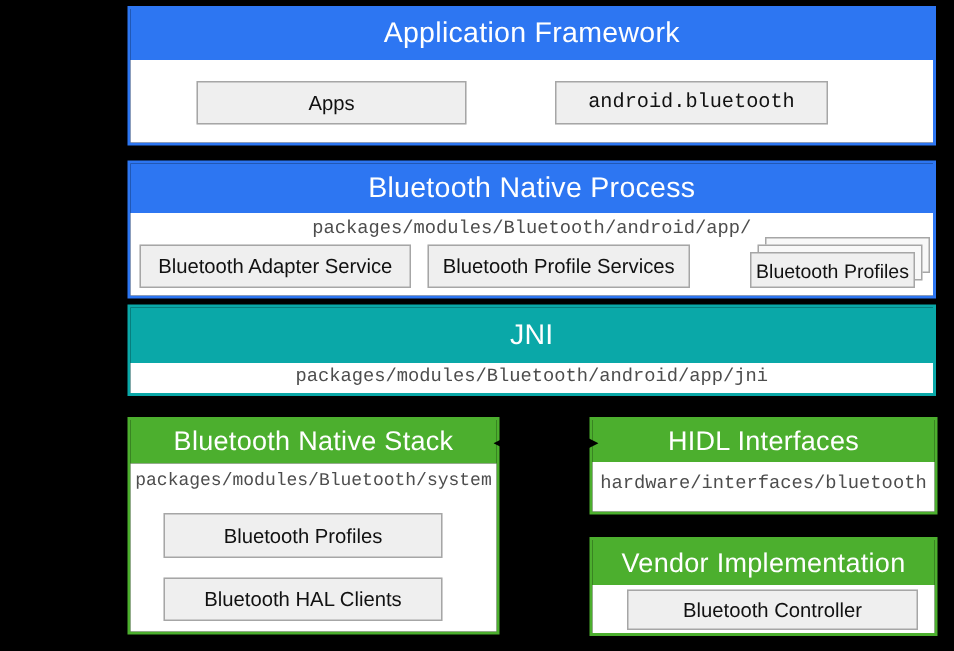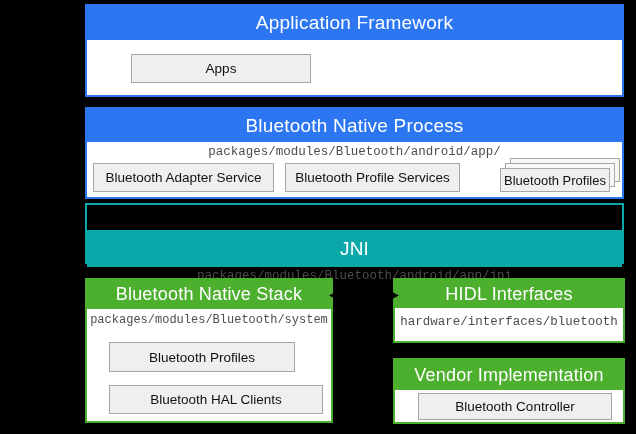--- a/index.html
+++ b/index.html
@@ -24,21 +24,21 @@
   .sec-body {
     position: relative;
     flex: 1 1 auto;
     background: #fff;
   }
 
   
   .blue  { border: 2px solid var(--blue, #2d76f2); }
   .blue  .sec-header { background: var(--blue, #2d76f2); }
   .teal  { border: 2px solid var(--teal, #0aa8a8); }
-  .teal  .sec-header { background: var(--teal, #0aa8a8); margin-top: 25px; }
+  .teal  .sec-header { background: var(--teal, #0aa8a8); }
   .green { border: 2px solid var(--green, #4caf2e); }
   .green .sec-header { background: var(--green, #4caf2e); font-size: 18px; }
 
   
   #app-framework { left: 85px; top: 4px;   width: 539px; height: 93px; }
   #app-framework .sec-header { height: 34px; }
   #stack-process { left: 85px; top: 107px; width: 539px; height: 92px; }
   #stack-process .sec-header { height: 33px; }
   #jni           { left: 85px; top: 203px; width: 539px; height: 61px; }
   #jni .sec-header { height: 37px; }
@@ -93,40 +93,41 @@
     display: flex; align-items: center; justify-content: center;
     font-size: 13px; color: #111; white-space: nowrap;
   }
 
   
   #jni-path { top: 2px; }
 
   
   #native-path { top: 4px; font-size: 12px; }
   #native-profiles-box { left: 22px; top: 33px; width: 186px; height: 30px; }
-  #hal-clients-box     { left: 22px; top: 76px; width: 214px; height: 29px; }
+  #hal-clients-box     { left: 22px; top: 76px; width: 186px; height: 29px; }
 
   
   #hidl-path { top: 7px; }
 
   
   #controller-box { left: 23px; top: 3px; width: 194px; height: 27px; }
 
   
   #link-arrow { position: absolute; left: 329px; top: 289px; width: 70px; height: 13px; }
 </style>
 </head>
 <body>
 
 <div class="canvas">
 
   <div class="section blue" id="app-framework">
     <div class="sec-header">Application Framework</div>
     <div class="sec-body">
       <div class="gbox" id="apps-box">Apps</div>
+      <div class="gbox mono" id="android-bt-box">android.bluetooth</div>
     </div>
   </div>
 
   <div class="section blue" id="stack-process">
     <div class="sec-header">Bluetooth Native Process</div>
     <div class="sec-body">
       <div class="path-text" id="stack-path">packages/modules/Bluetooth/android/app/</div>
       <div class="gbox" id="adapter-service-box">Bluetooth Adapter Service</div>
       <div class="gbox" id="profile-services-box">Bluetooth Profile Services</div>
       <div class="paper-stack">

